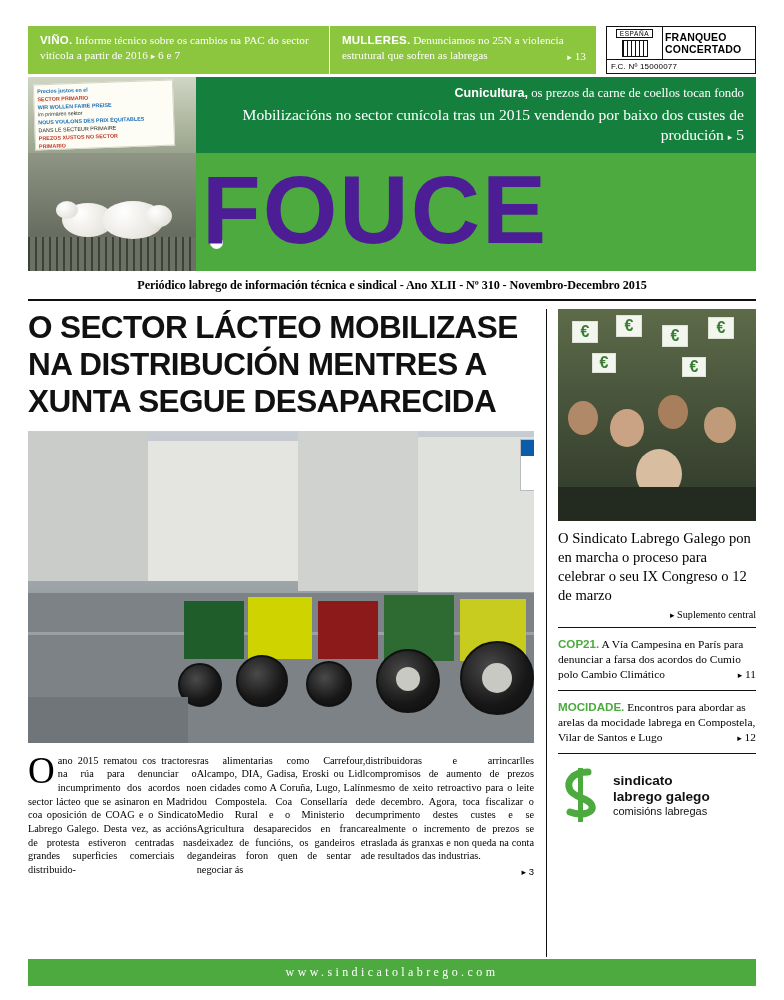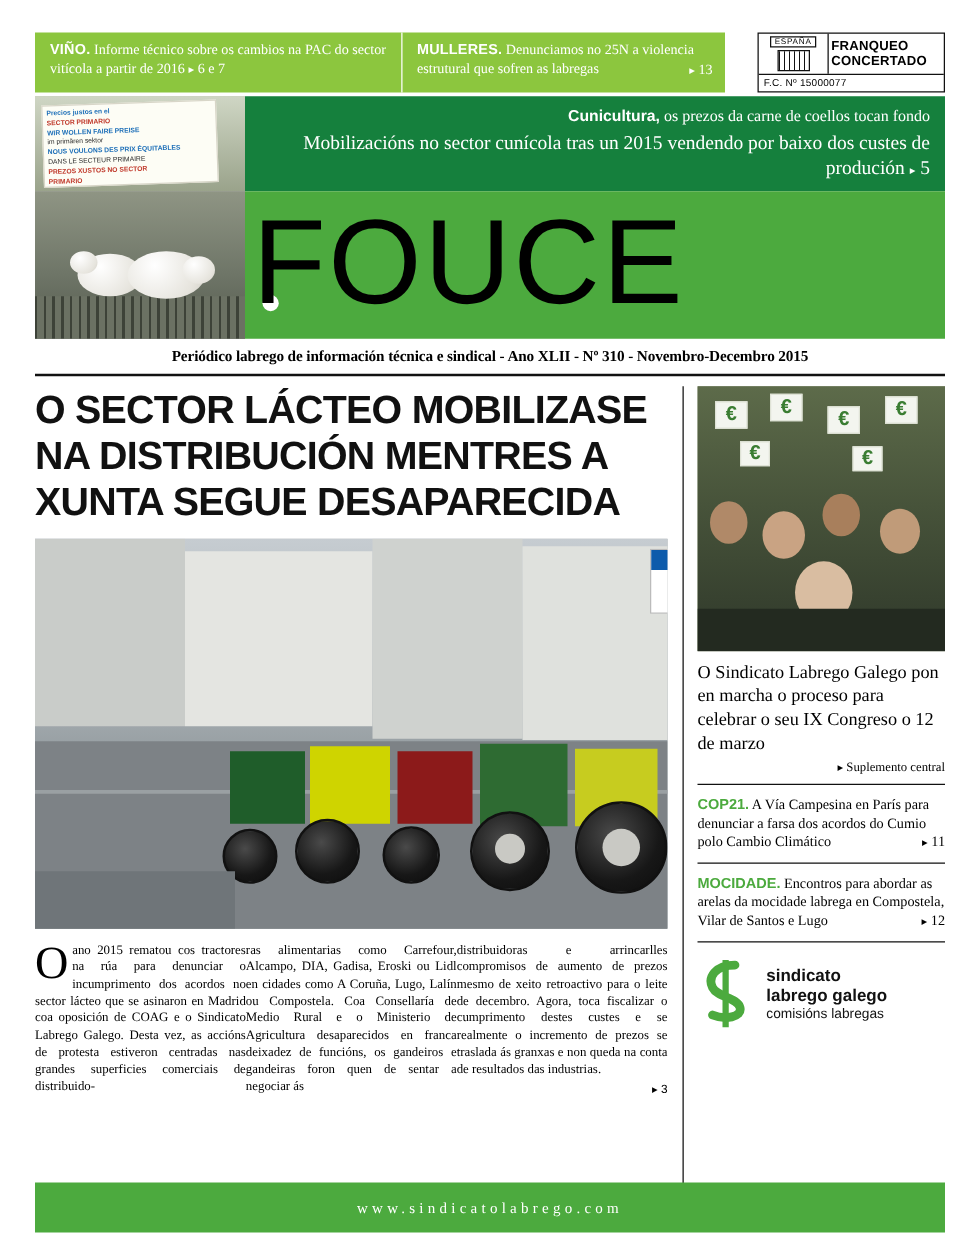--- a/index.html
+++ b/index.html
@@ -13,21 +13,21 @@
     position: relative;
     width: 784px; height: 1000px;
     background: #ffffff;
     padding: 26px 28px 0 28px;
   }
 
   
   .topstrip {
     display: flex;
     align-items: stretch;
-    gap: 16px;
+    gap: 0;
     height: 48px;
   }
   .top-green {
     flex: 1;
     background: #8cc63e;
     display: flex;
     align-items: stretch;
   }
   .top-cell {
     flex: 1;
@@ -150,23 +150,23 @@
   }
   .mast-green {
     flex: 1;
     background: #4caa3e;
     position: relative;
     display: flex;
     align-items: center;
   }
   .fouce {
     font-family: "Liberation Sans", sans-serif;
-    font-weight: normal;
+    font-weight: bold;
     font-size: 96px;
-    color: #000000;
+    color: #4c1d95;
     letter-spacing: 2px;
     line-height: 1;
     margin-left: 6px;
     position: relative;
     top: -2px;
   }
   .fouce-dot {
     width: 13px; height: 13px;
     background: #ffffff;
     border-radius: 50%;
@@ -284,21 +284,21 @@
     font-family: "Liberation Sans", sans-serif;
     line-height: 1.12;
   }
   .logo-text .l1 { font-weight: bold; font-size: 13.6px; color: #111; }
   .logo-text .l3 { font-size: 11px; color: #111; margin-top: 1px; }
 
   
   .footer {
     position: absolute;
     left: 28px; right: 28px; bottom: 14px;
-    height: 40px;
+    height: 27px;
     background: #4caa3e;
     color: #fff;
     display: flex;
     align-items: center;
     justify-content: center;
     font-family: "Liberation Serif", serif;
     font-size: 12px;
     letter-spacing: 3.4px;
   }
 

